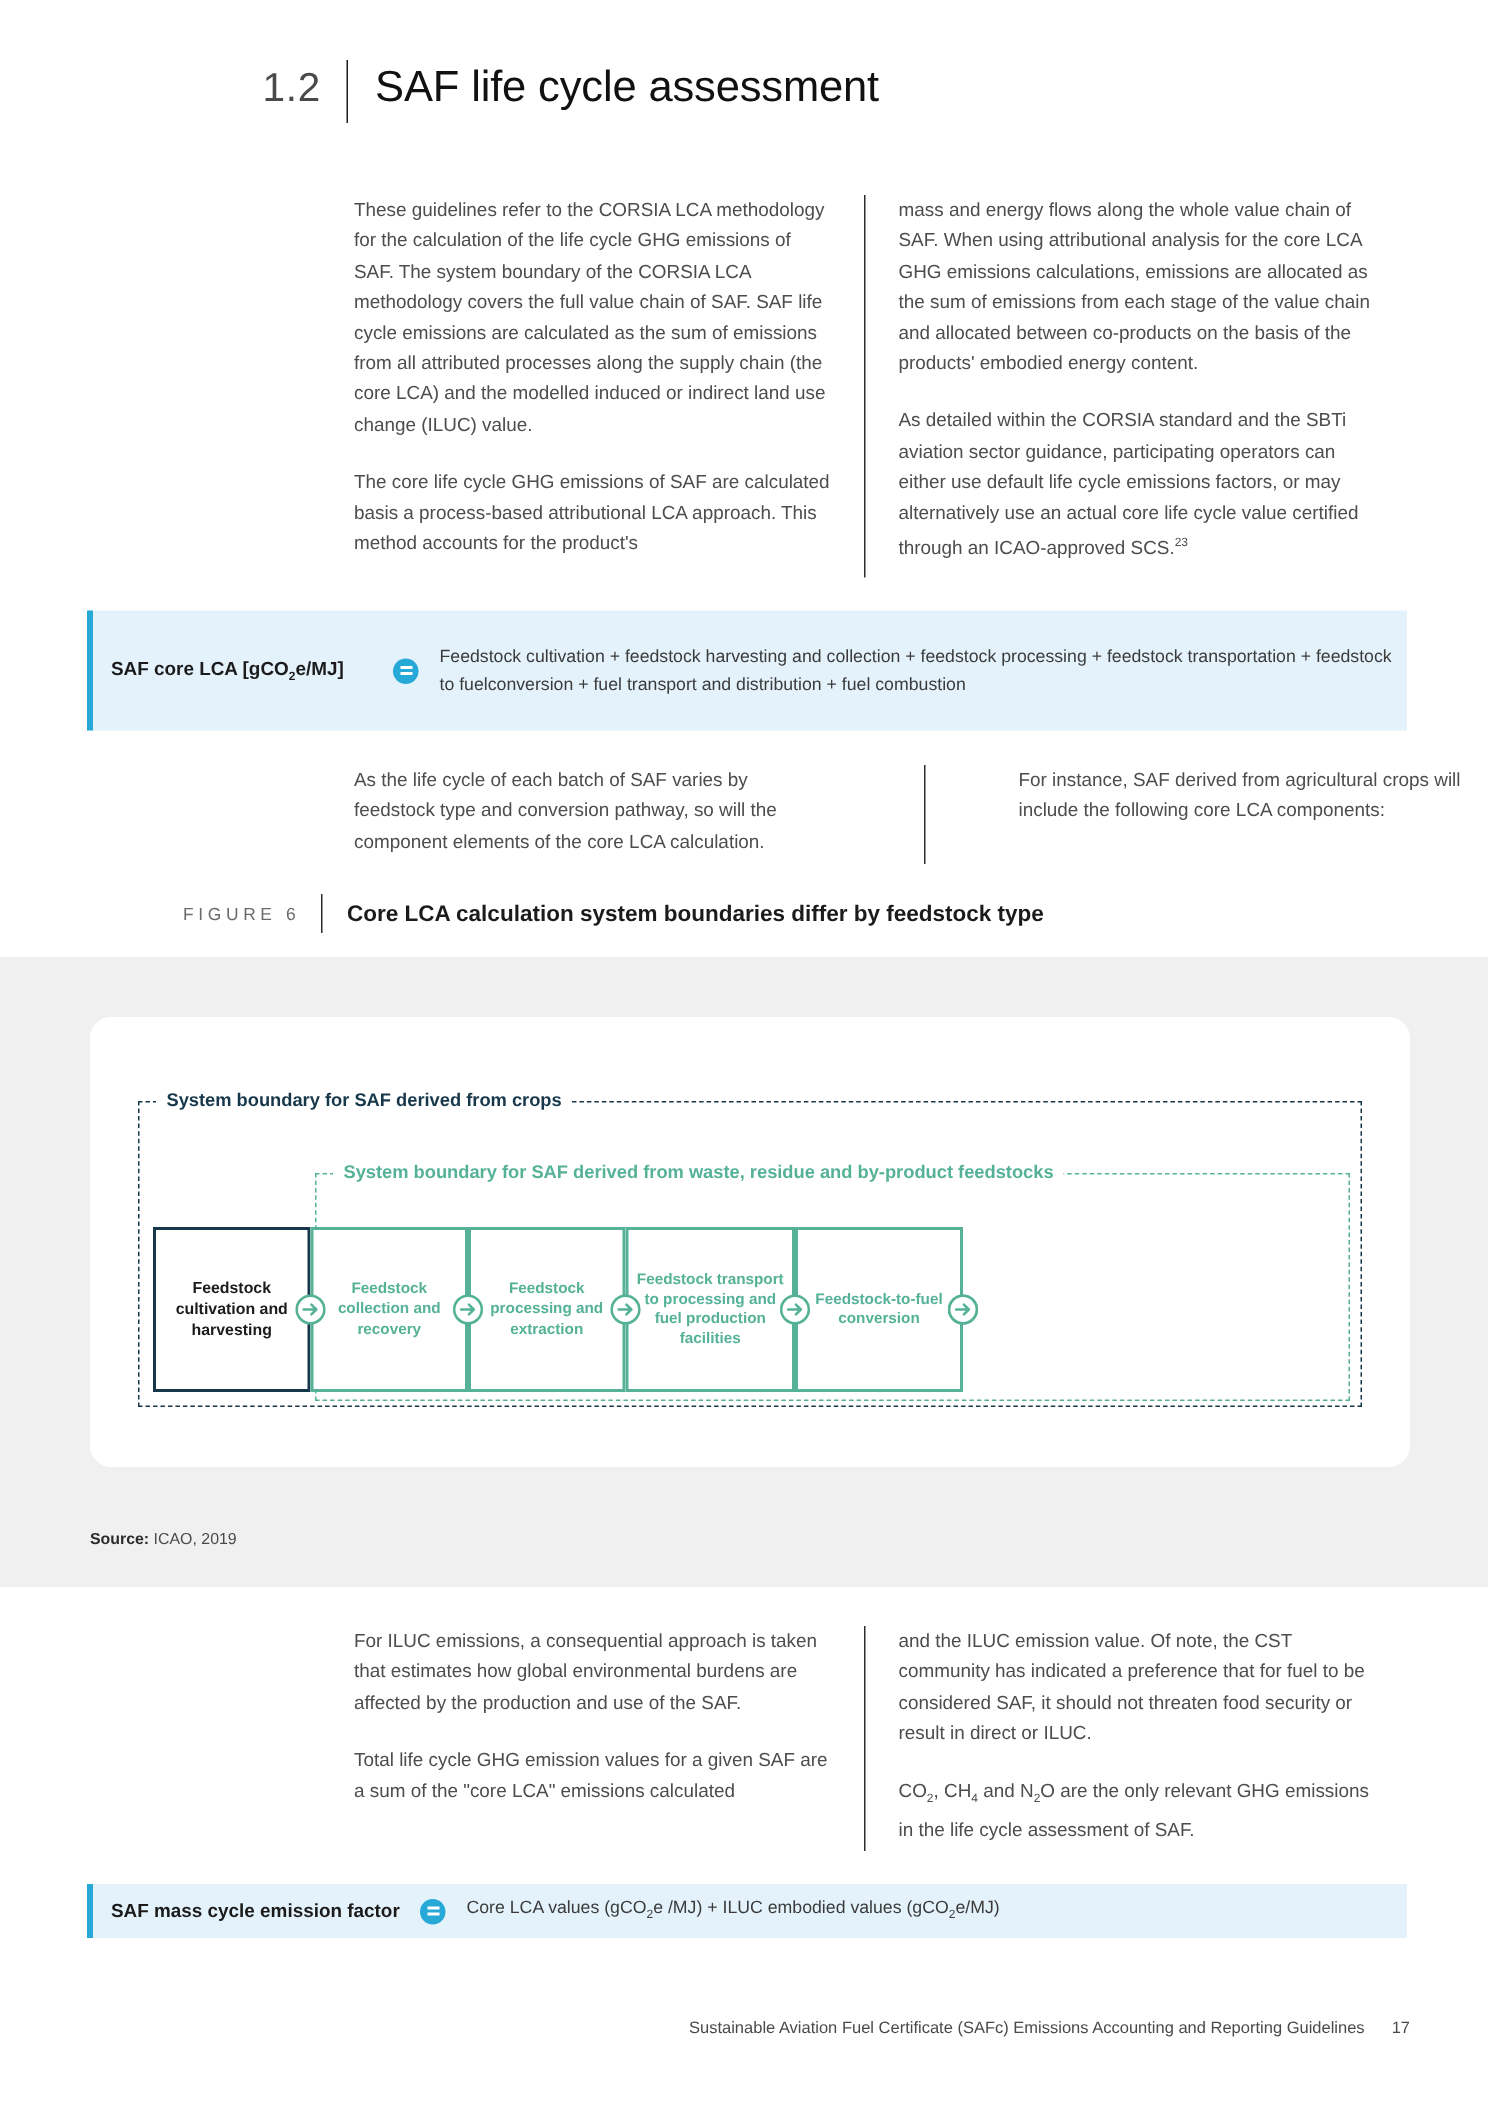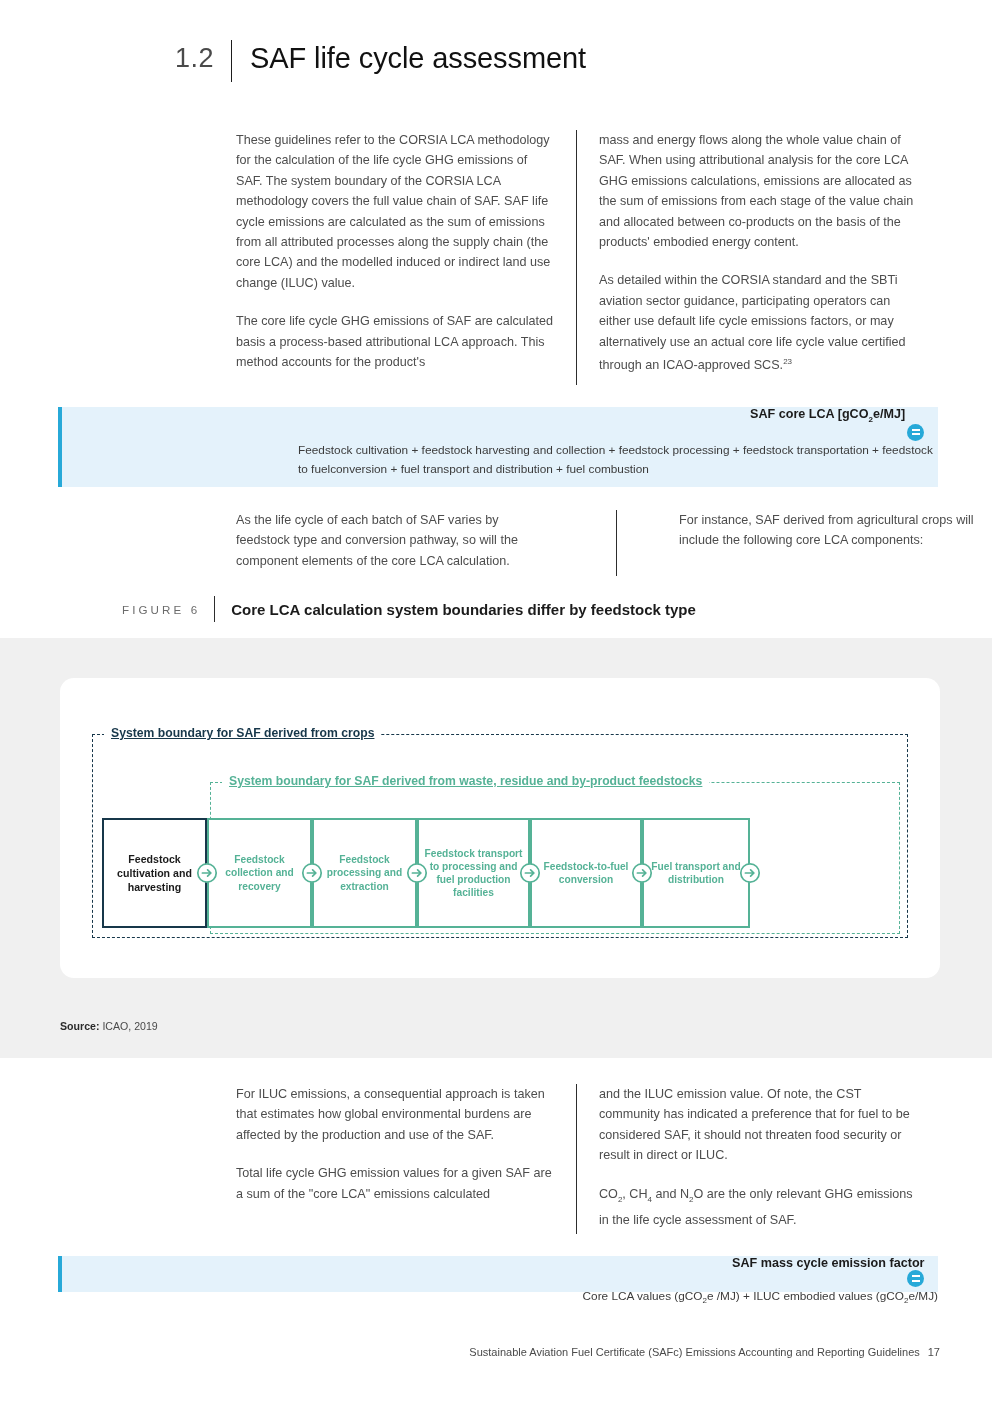--- a/index.html
+++ b/index.html
@@ -47,21 +47,21 @@
   #body3 .col-div { height:150px; }
 
   sup { font-size:8px; vertical-align:super; }
   sub { font-size:8px; vertical-align:sub; }
 
   
   .callout {
     position:absolute;
     background:#e4f2fb;
     border-left:4px solid #27a9d8;
-    display:flex; align-items:flex-end;flex-direction:column;
+    display:flex; align-items:center;
   }
   #callout1 { left:58px; top:407px; width:880px; height:80px; }
   #callout2 { left:58px; top:1256px; width:880px; height:36px; }
 
   .callout-label {
     font-size:12.6px; font-weight:bold; color:#1b1b1b;
     padding-left:12px; white-space:nowrap;
   }
   #callout1 .callout-label { width:200px; }
   #callout2 .callout-label { width:218px; }
@@ -113,21 +113,21 @@
   .boundary-outer {
     position:absolute; left:32px; top:56px; width:816px; height:204px;
     border:1.4px dashed #17374a;
   }
   .boundary-inner {
     position:absolute; left:150px; top:104px; width:690px; height:152px;
     border:1.4px dashed #55b296;
   }
   .boundary-label {
     position:absolute; background:#ffffff; padding:0 7px;
-    font-size:12.2px; font-weight:bold; white-space:nowrap;text-decoration:underline;
+    font-size:12.2px; font-weight:bold; white-space:nowrap;
   }
   .lbl-outer { left:44px; top:48px; color:#17374a; }
   .lbl-inner { left:162px; top:96px; color:#55b296; }
 
   .flow { position:absolute; left:42px; top:140px; width:798px; height:110px;
           display:flex; align-items:stretch; }
   .node {
     flex:0 0 auto;
     border:2px solid #55b296;
     display:flex; align-items:center; justify-content:center;
@@ -155,21 +155,21 @@
   .n5 { width:112px; }
   .n6 { width:108px; }
   .n7 { width:105px; }
 
   
   .footer {
     position:absolute; left:0; top:1346px; width:992px;
     text-align:right; padding-right:52px;
     font-size:11px; color:#4a4a4a;
   }
-  .footer .pg { display:inline-block; margin-left:8px; }
+  .footer .pg { display:inline-block; margin-left:18px; }
 </style>
 </head>
 <body>
 
 <div class="sec-head">
   <div class="sec-num">1.2</div>
   <div class="sec-rule"></div>
   <div class="sec-title">SAF life cycle assessment</div>
 </div>
 
@@ -261,21 +261,20 @@
 
       <div class="node n5">Feedstock-to-fuel conversion</div>
 
       <div class="arrow">
         <svg width="22" height="22" viewBox="0 0 22 22">
             <circle cx="11" cy="11" r="9.2" fill="#fff" stroke="#55b296" stroke-width="1.7"></circle>
             <path d="M6.4 11h8.4M11.6 7.8L14.9 11l-3.3 3.2" fill="none" stroke="#55b296" stroke-width="1.7" stroke-linecap="round" stroke-linejoin="round"></path>
           </svg>
       </div>
 
-      <div class="node n6">Fuel transport and distribution</div>
 
       <div class="arrow">
         <svg width="22" height="22" viewBox="0 0 22 22">
             <circle cx="11" cy="11" r="9.2" fill="#fff" stroke="#55b296" stroke-width="1.7"></circle>
             <path d="M6.4 11h8.4M11.6 7.8L14.9 11l-3.3 3.2" fill="none" stroke="#55b296" stroke-width="1.7" stroke-linecap="round" stroke-linejoin="round"></path>
           </svg>
       </div>
 
 
     </div>

